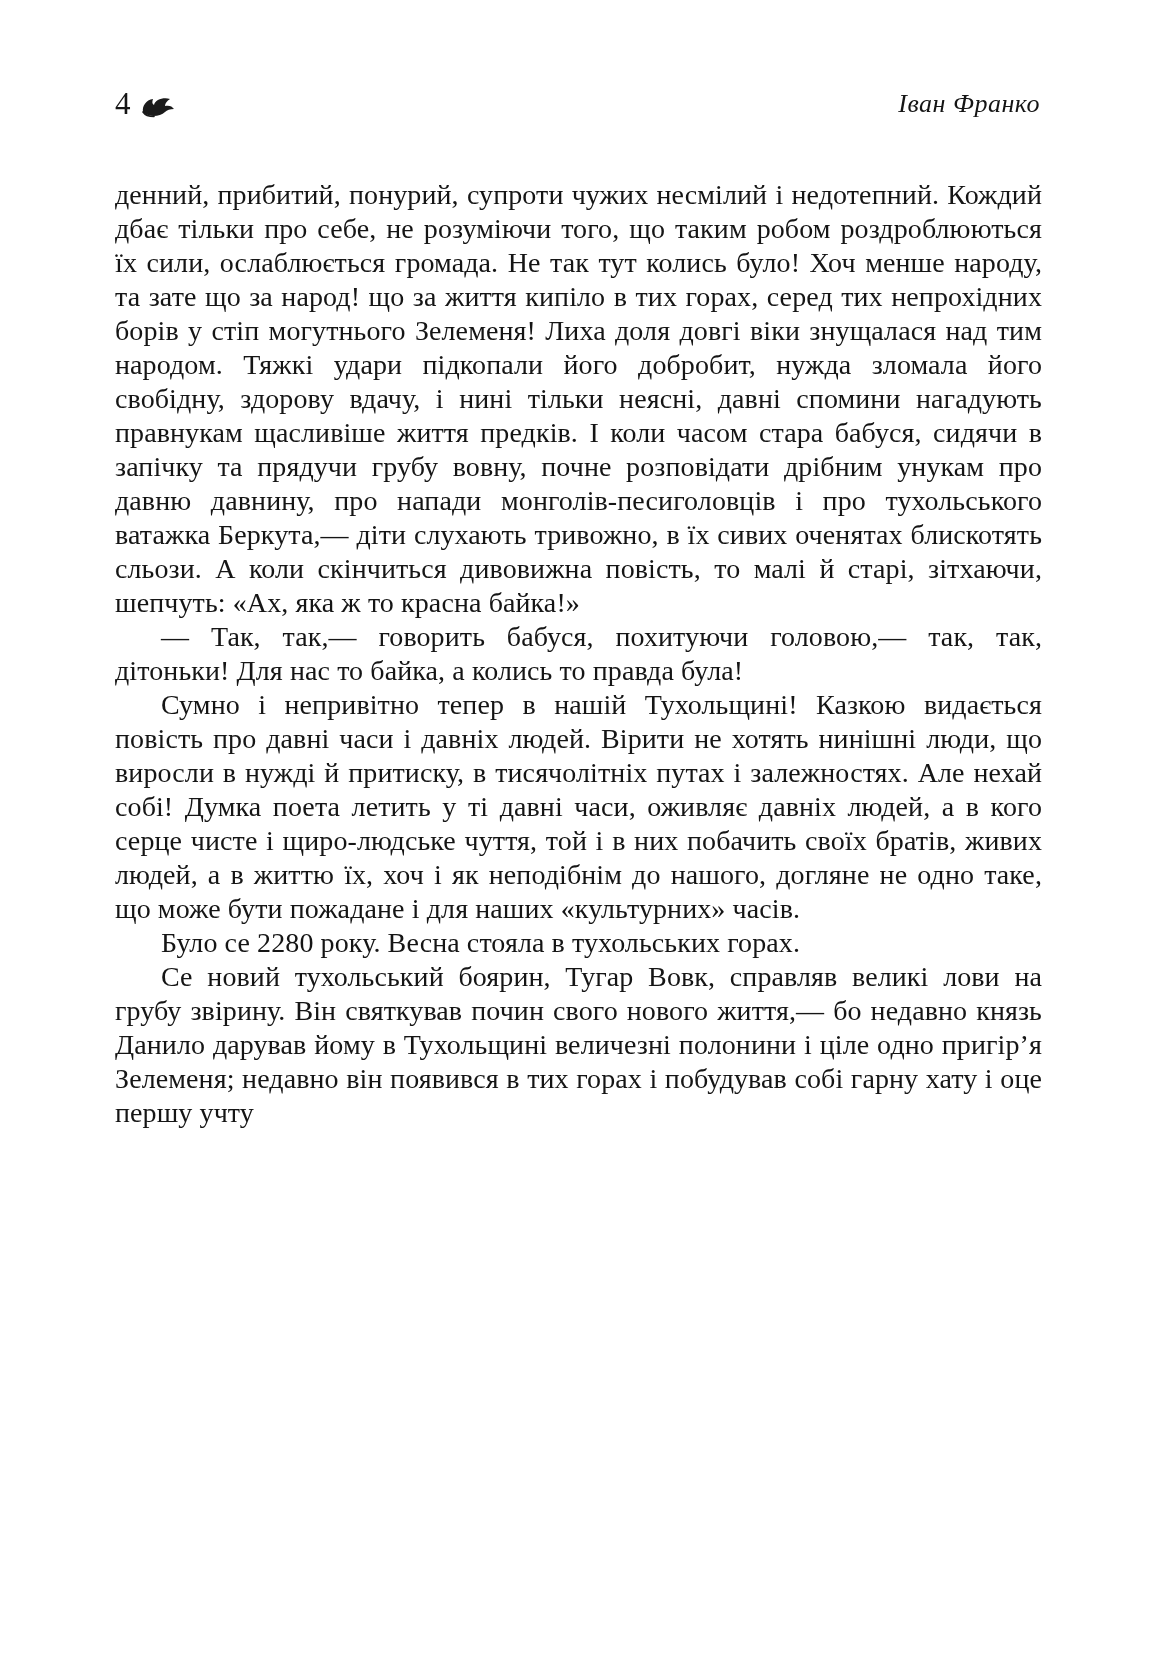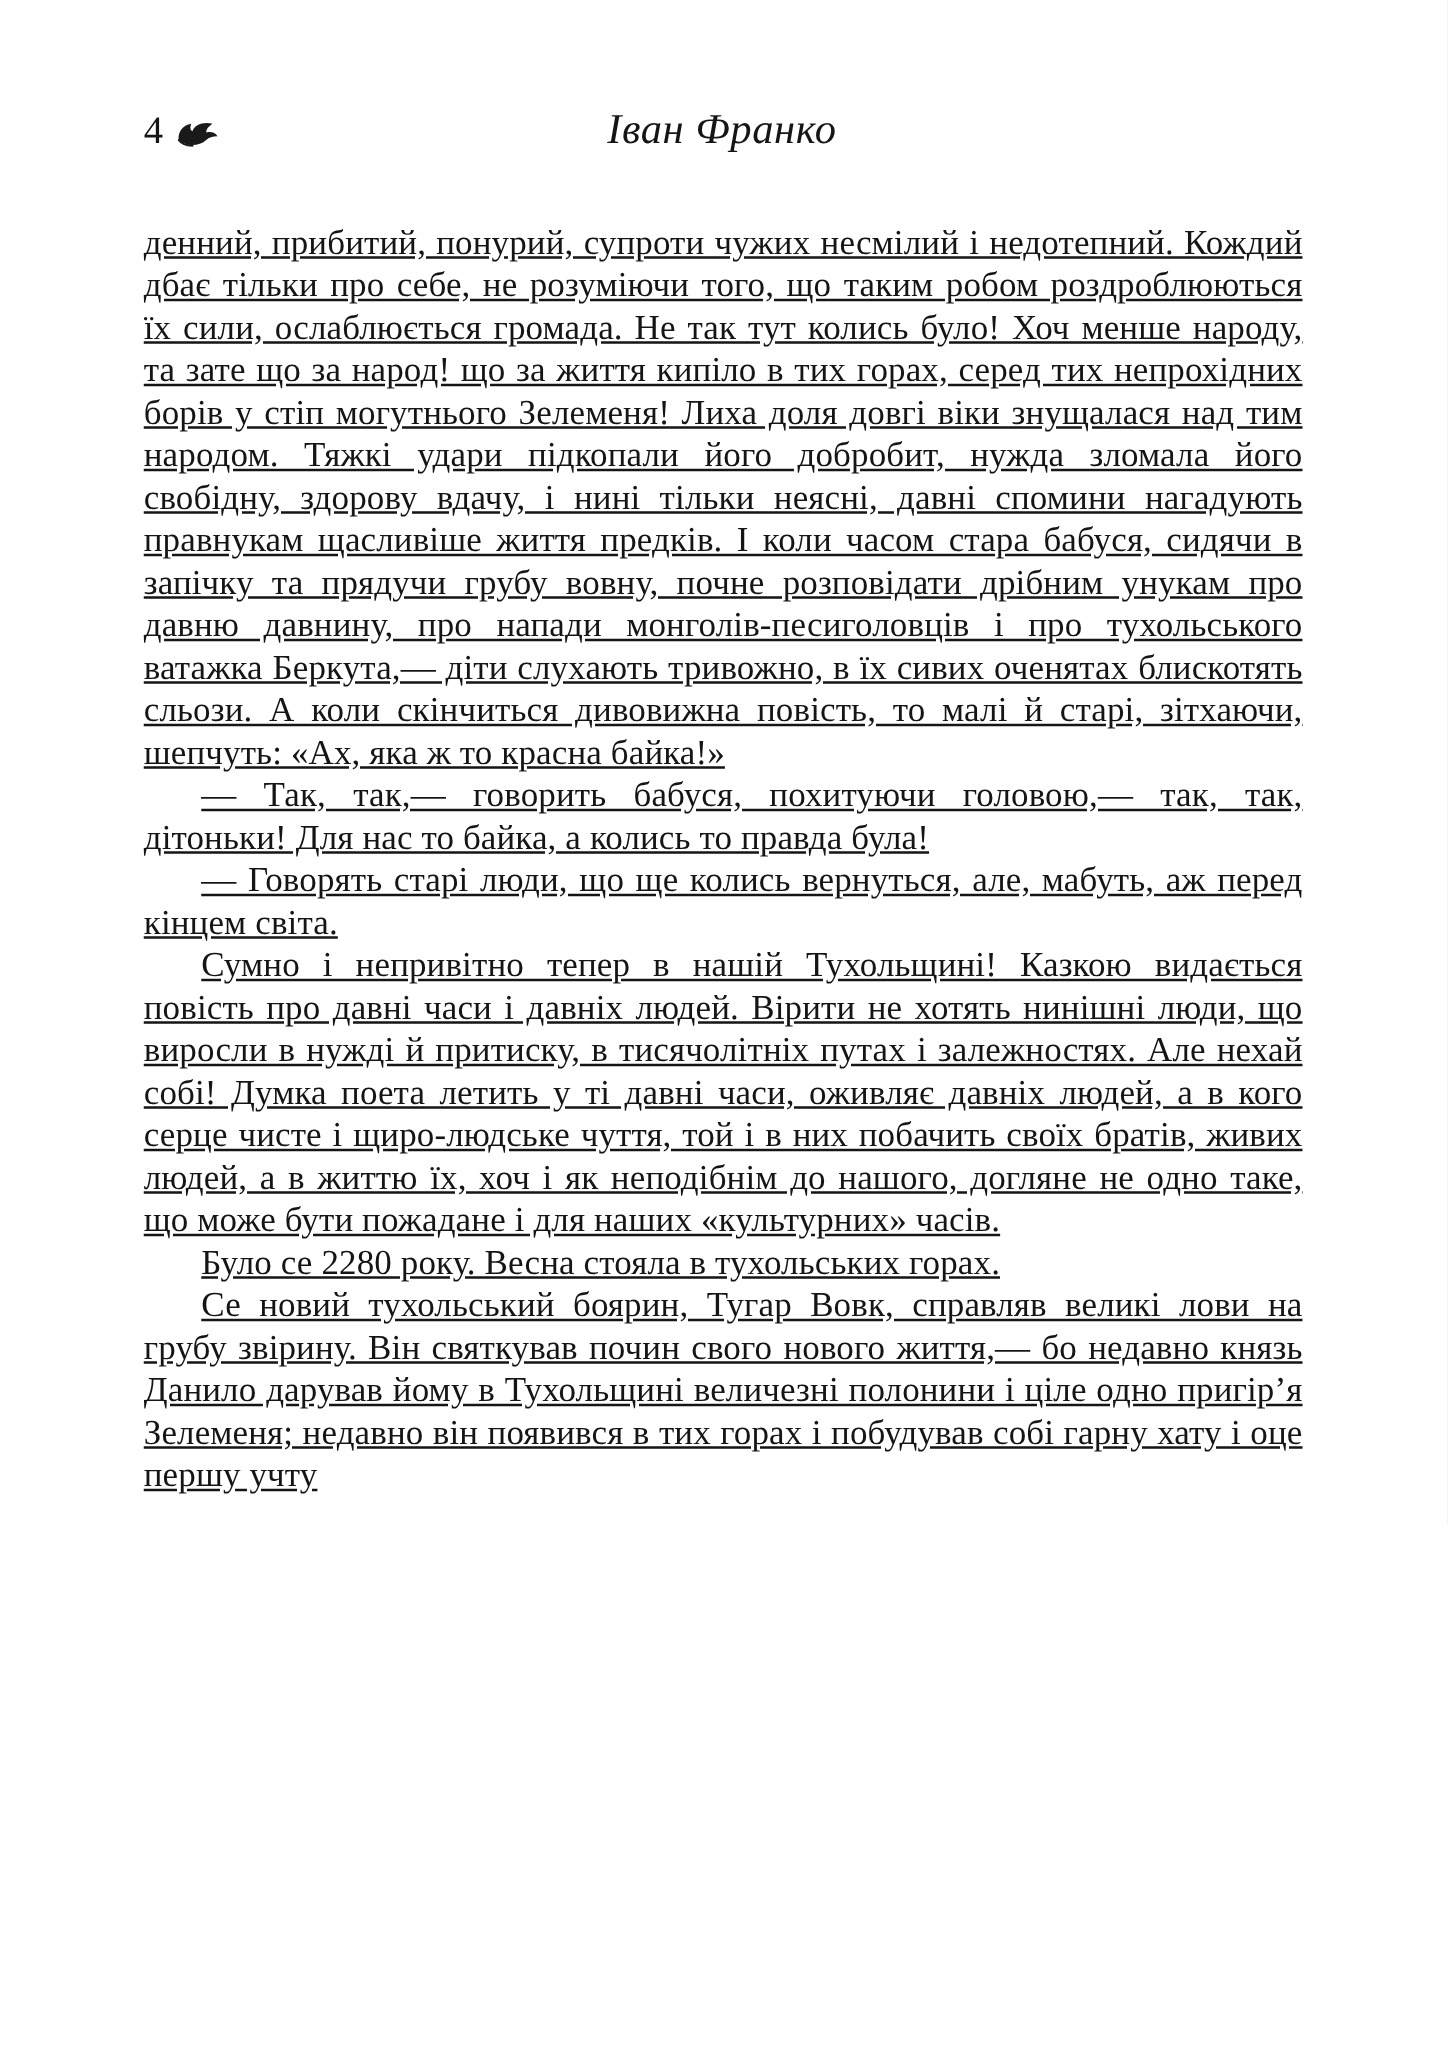--- a/index.html
+++ b/index.html
@@ -37,36 +37,35 @@
   }
   .pagenum {
     font-style: normal;
   }
   .fleuron {
     display: inline-flex;
     align-items: center;
     margin-top: 6px;
   }
   .running-title {
-    text-align: center;
+    text-align: right;
     font-style: italic;
-    font-size: 34px;
+    font-size: 26px;
     line-height: 36px;
     letter-spacing: 0.5px;
   }
   .body-text {
     position: absolute;
     top: 178px;
     left: 115px;
     right: 116px;
     text-align: justify;
     font-size: 28px;
     line-height: 34px;
     letter-spacing: 0.1px;
-    text-decoration: underline;
   }
   .para {
     margin: 0;
     padding: 0;
     text-indent: 0;
   }
   .para.indent {
     text-indent: 46px;
   }
 </style>
@@ -84,19 +83,18 @@
           <path d="M2 16 C4 19 8 20.5 13 20.5" stroke="#1a1a1a" stroke-width="1.6" fill="none" stroke-linecap="round"></path>
         </svg>
       </span>
     </div>
     <div class="running-title">Іван Франко</div>
   </header>
 
   <main class="body-text">
     <p class="para noindent">денний, прибитий, понурий, супроти чужих несмілий і недотепний. Кождий дбає тільки про себе, не розуміючи того, що таким робом роздроблюються їх сили, ослаблюється громада. Не так тут колись було! Хоч менше народу, та зате що за народ! що за життя кипіло в тих горах, серед тих непрохідних борів у стіп могутнього Зелеменя! Лиха доля довгі віки знущалася над тим народом. Тяжкі удари підкопали його добробит, нужда зломала його свобідну, здорову вдачу, і нині тільки неясні, давні спомини нагадують правнукам щасливіше життя предків. І коли часом стара бабуся, сидячи в запічку та прядучи грубу вовну, почне розповідати дрібним унукам про давню давнину, про напади монголів-песиголовців і про тухольського ватажка Беркута,— діти слухають тривожно, в їх сивих оченятах блискотять сльози. А коли скінчиться дивовижна повість, то малі й старі, зітхаючи, шепчуть: «Ах, яка ж то красна байка!»</p>
     <p class="para indent">— Так, так,— говорить бабуся, похитуючи головою,— так, так, дітоньки! Для нас то байка, а колись то правда була!</p>
-    <p class="para indent">— Говорять старі люди, що ще колись вернуться, але, мабуть, аж перед кінцем світа.</p>
     <p class="para indent">Сумно і непривітно тепер в нашій Тухольщині! Казкою видається повість про давні часи і давніх людей. Вірити не хотять нинішні люди, що виросли в нужді й притиску, в тисячолітніх путах і залежностях. Але нехай собі! Думка поета летить у ті давні часи, оживляє давніх людей, а в кого серце чисте і щиро-людське чуття, той і в них побачить своїх братів, живих людей, а в життю їх, хоч і як неподібнім до нашого, догляне не одно таке, що може бути пожадане і для наших «культурних» часів.</p>
     <p class="para indent">Було се 2280 року. Весна стояла в тухольських горах.</p>
     <p class="para indent">Се новий тухольський боярин, Тугар Вовк, справляв великі лови на грубу звірину. Він святкував почин свого нового життя,— бо недавно князь Данило дарував йому в Тухольщині величезні полонини і ціле одно пригір’я Зелеменя; недавно він появився в тих горах і побудував собі гарну хату і оце першу учту</p>
   </main>
 
 </div>
 
 </body></html>

